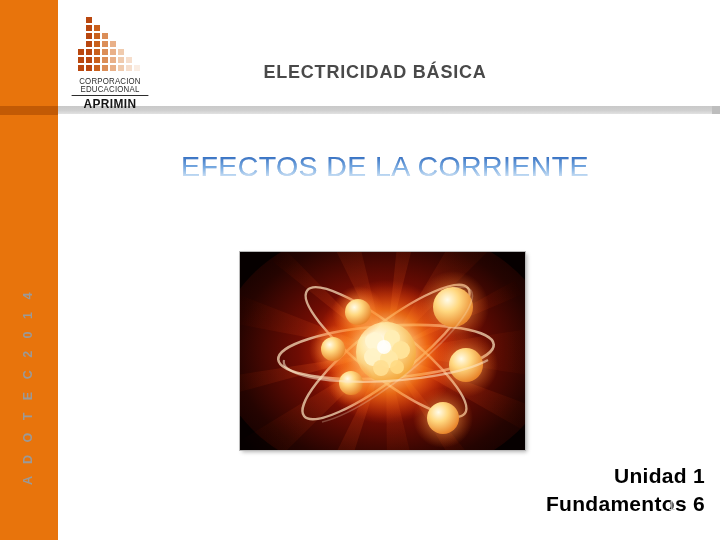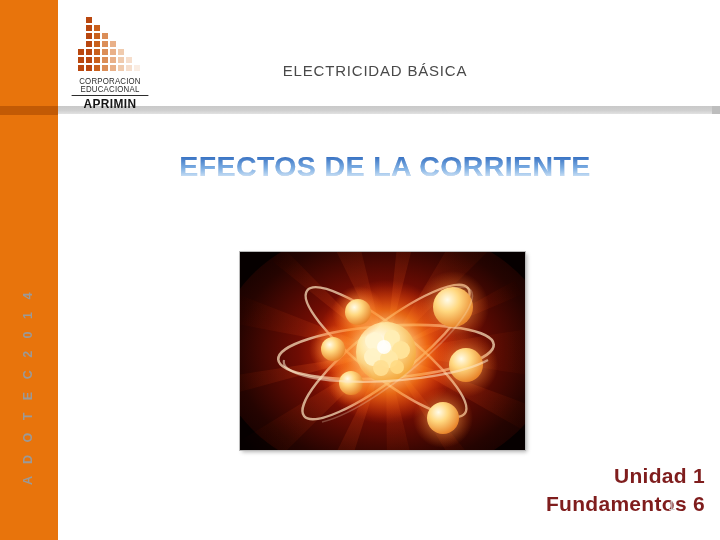--- a/index.html
+++ b/index.html
@@ -121,39 +121,39 @@
     transform: scaleX(0.95);
   }
 
   
   .header-title {
     position: absolute;
     left: 150px;
     top: 62px;
     width: 450px;
     text-align: center;
-    font-size: 15px;
-    font-weight: normal;
+    font-size: 18px;
+    font-weight: bold;
     letter-spacing: 0.8px;
     color: #494949;
     font-family: "Liberation Sans", sans-serif;
   }
 
   
   .title-block {
     position: absolute;
     left: 120px;
     top: 146px;
     width: 530px;
     text-align: center;
   }
   .title-line {
     display: block;
     font-size: 28.5px;
-    font-weight: bold;
+    font-weight: normal;
     letter-spacing: 0.4px;
     line-height: 1.42;
     font-family: "Liberation Sans", sans-serif;
     background-image: linear-gradient(to bottom,
         #1d4fa0 0%,
         #3a74c4 28%,
         #7fb0e4 56%,
         #cfe3f6 78%,
         #ffffff 100%);
     -webkit-background-clip: text;
@@ -177,21 +177,21 @@
   }
   .figure svg { display: block; }
 
   
   .footer {
     position: absolute;
     left: 330px;
     top: 462px;
     width: 375px;
     text-align: right;
-    color: #7f1d1d;
+    color: #000000;
     font-family: "Liberation Sans", sans-serif;
   }
   .footer-line {
     display: block;
     font-size: 21px;
     font-weight: bold;
     line-height: 1.32;
     letter-spacing: 0.3px;
   }
   .page-number {

